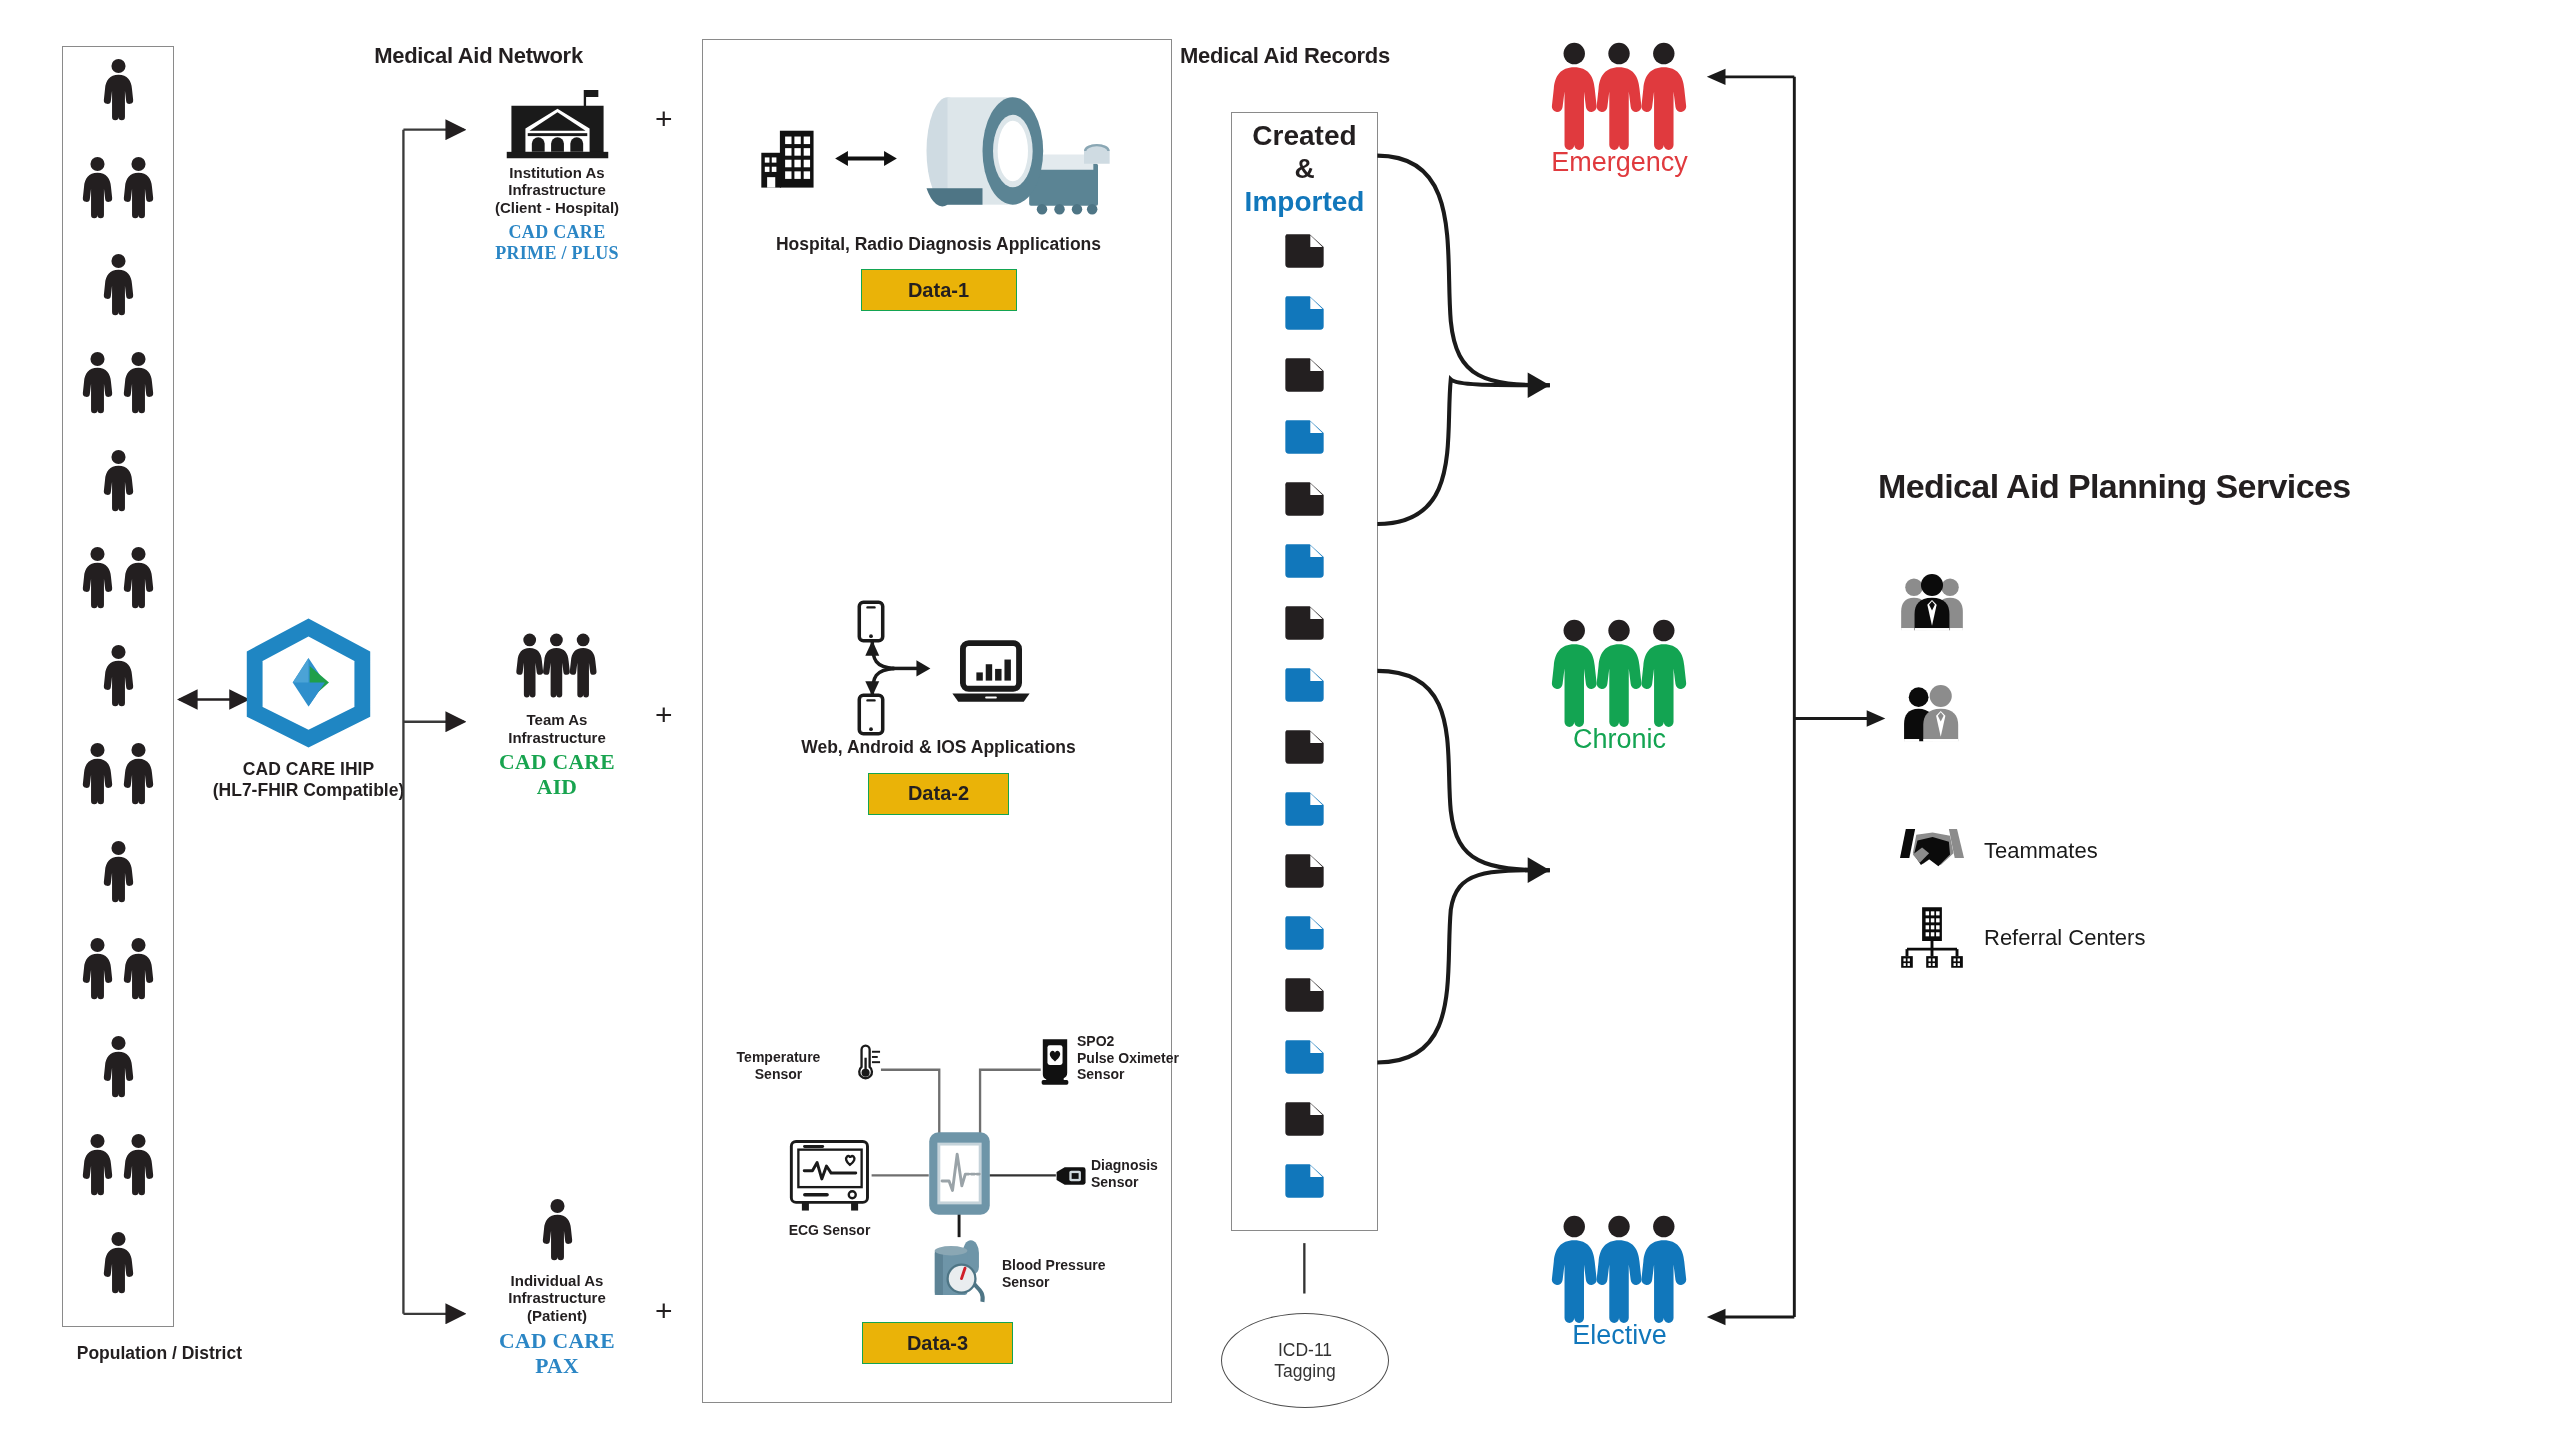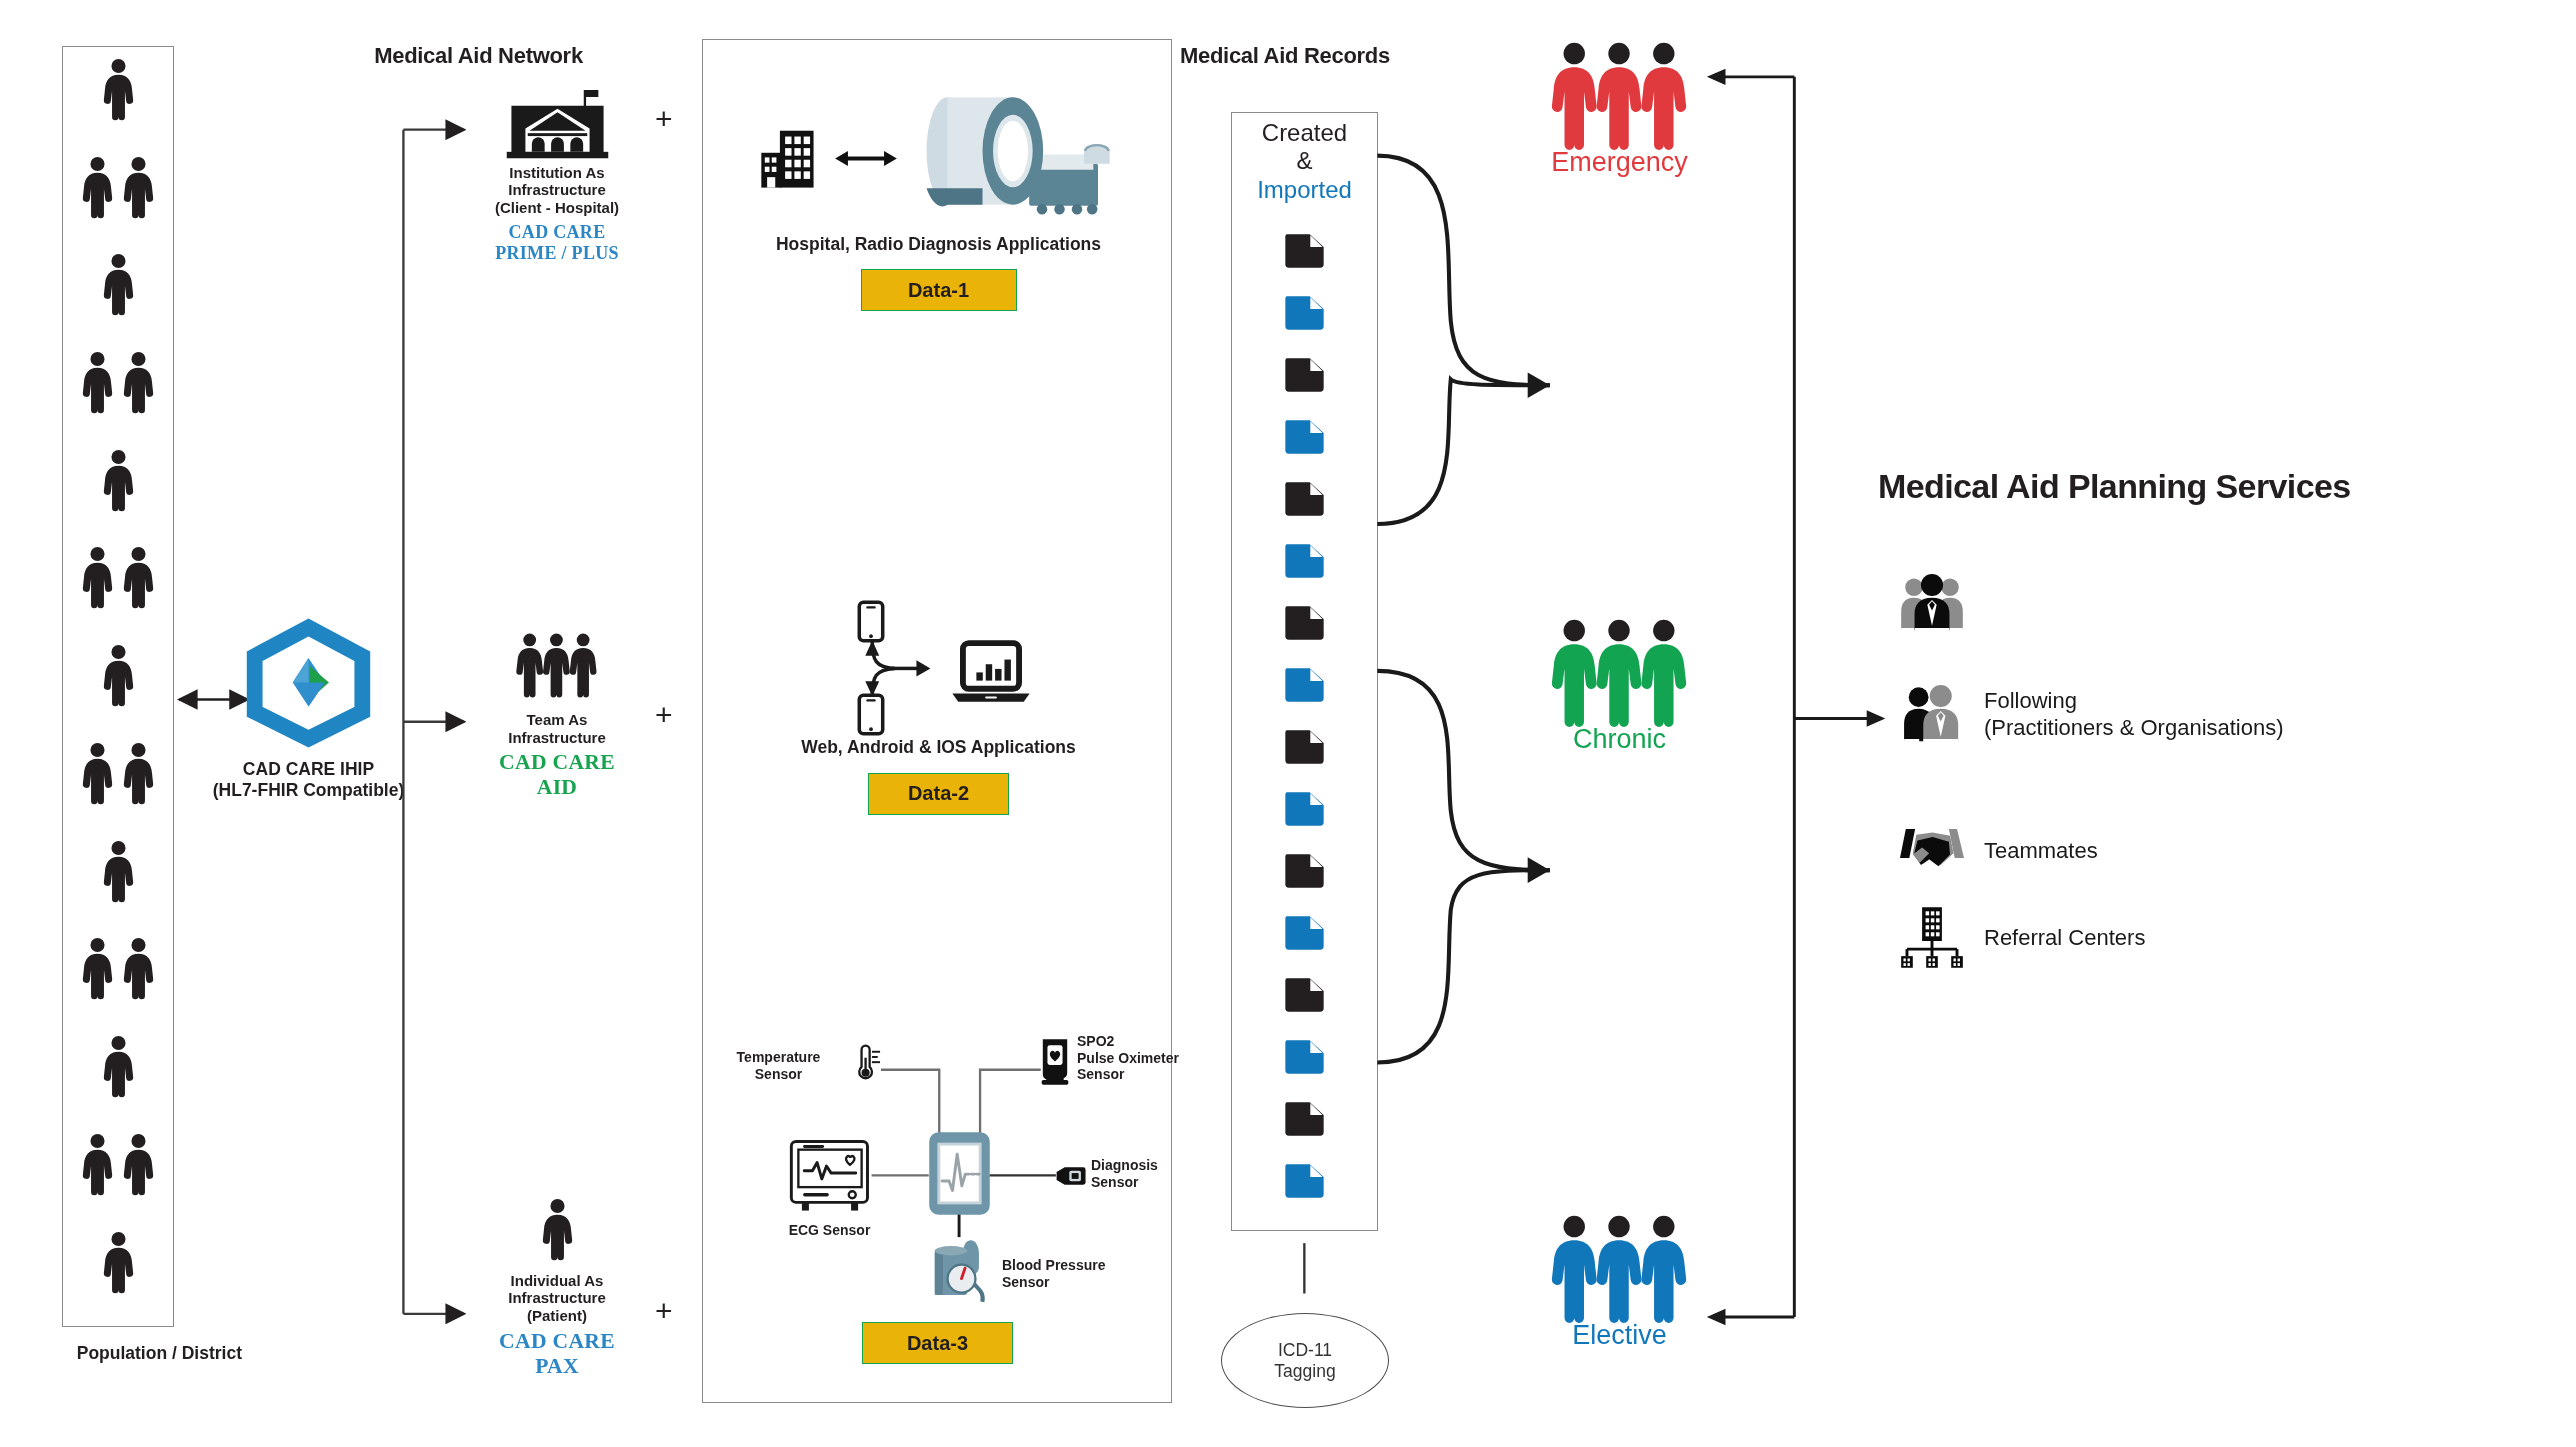--- a/index.html
+++ b/index.html
@@ -18,21 +18,21 @@
   .sensor-lbl{font-size:14px;font-weight:bold;line-height:1.18;color:#231f20;}
   .svc-lbl{font-size:22px;font-weight:400;line-height:1.25;color:#1a1a1a;}
   .cat-lbl{font-size:27px;font-weight:400;}
 
   
   .frame{border:1.2px solid #8a8a8a;background:#fff;box-sizing:border-box;}
   .databox{border:1.8px solid #13a452;box-sizing:border-box;display:flex;
            align-items:center;justify-content:center;font-size:20px;
            font-weight:bold;color:#231f20;background:#eab308;}
 
-  .records-head{font-size:24px;font-weight:normal;line-height:1.18;}
+  .records-head{font-size:28px;font-weight:bold;line-height:1.18;}
   .imported{color:#1177bb;}
 
   .icd{border:1.2px solid #4d4d4d;border-radius:50%;display:flex;
        flex-direction:column;align-items:center;justify-content:center;
        font-size:17.5px;line-height:1.15;color:#333;background:#fff;}
 
   svg{display:block;overflow:visible;}
 </style>
 </head>
 <body>
@@ -788,24 +788,20 @@
       <g fill="#8c8c8c">
         <circle cx="70" cy="22" r="19"></circle>
         <path d="M70 44 c-22 0 -30 12 -30 28 L40 100 L100 100 L100 72 c0 -16 -8 -28 -30 -28 z"></path>
       </g>
       <path d="M70 48 L62 56 L70 92 L78 56 Z" fill="#fff"></path>
       <path d="M70 50 L65 56 L70 66 L75 56 Z" fill="#8c8c8c"></path>
       <rect x="40" y="96" width="60" height="5" fill="#fff"></rect>
       <rect x="7" y="96" width="26" height="5" fill="#fff"></rect>
     </svg>
   </div>
-  <div class="svc-lbl">
-    <div>Following</div>
-    <div>(Practitioners &amp; Organisations)</div>
-  </div>
 </div>
 
 <div class="abs" style="left:1900px;top:824px;width:653px;display:flex;align-items:center;gap:20px;">
   <div style="flex:0 0 auto;">
     <svg width="64" height="54" viewBox="0 0 110 92">
       <path d="M10 8 L26 8 L16 58 L0 58 Z" fill="#0b0b0b"></path>
       <path d="M98 8 L84 8 L94 58 L110 58 Z" fill="#8c8c8c"></path>
       <path d="M28 18 L56 14 L86 20 L92 50 L70 70 L54 58 L40 68 L22 50 Z" fill="#8c8c8c"></path>
       <path d="M30 28 L56 22 L84 30 L86 52 L66 72 L50 60 L36 70 L24 52 Z" fill="#0b0b0b"></path>
       <path d="M22 52 L38 40 L50 50 L34 66 Z" fill="#8c8c8c"></path>

